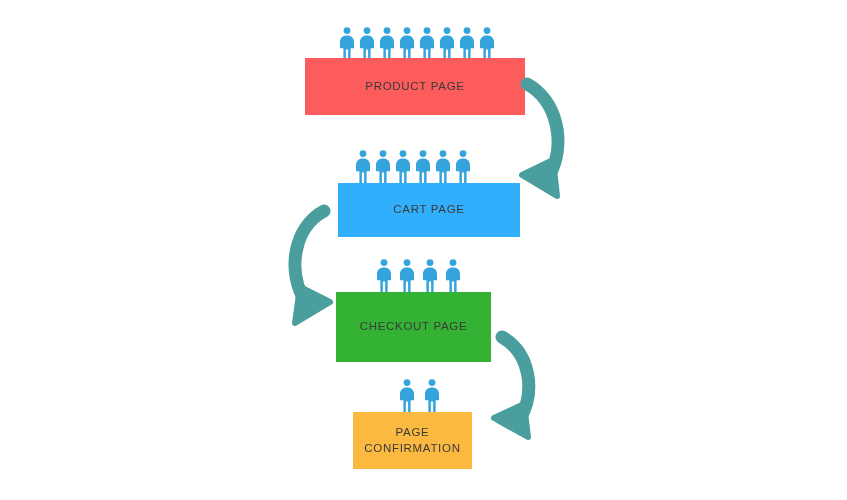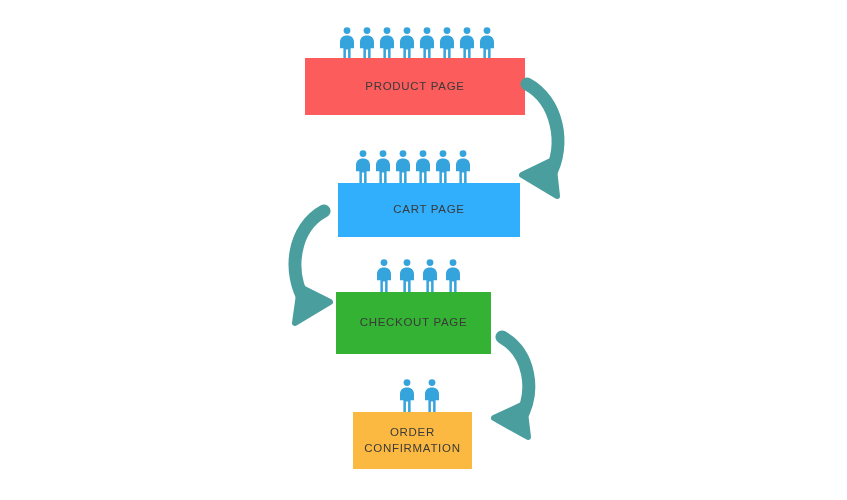--- a/index.html
+++ b/index.html
@@ -154,21 +154,21 @@
         <svg class="person" width="16" height="33" viewBox="0 0 16 33">
           <circle cx="8" cy="3.6" r="3.4" fill="#35A3DC"></circle>
           <path d="M8 8.6 C3.6 8.6 1 11.2 1 15.2 L1 21.2 L4.4 21.2 L4.4 33 L6.9 33 L6.9 22.6 L9.1 22.6 L9.1 33 L11.6 33 L11.6 21.2 L15 21.2 L15 15.2 C15 11.2 12.4 8.6 8 8.6 Z" fill="#35A3DC"></path>
         </svg>
         <svg class="person" width="16" height="33" viewBox="0 0 16 33">
           <circle cx="8" cy="3.6" r="3.4" fill="#35A3DC"></circle>
           <path d="M8 8.6 C3.6 8.6 1 11.2 1 15.2 L1 21.2 L4.4 21.2 L4.4 33 L6.9 33 L6.9 22.6 L9.1 22.6 L9.1 33 L11.6 33 L11.6 21.2 L15 21.2 L15 15.2 C15 11.2 12.4 8.6 8 8.6 Z" fill="#35A3DC"></path>
         </svg>
       </div>
 
-    <div class="bar" id="bar-checkout-page" style="left:336px; top:292px; width:155px; height:62px; background:#34B233;">
+    <div class="bar" id="bar-checkout-page" style="left:336px; top:292px; width:155px; height:70px; background:#34B233;">
       <span class="bar-label">CHECKOUT PAGE</span>
     </div>
   </div>
 
   <svg class="arrow" style="left:478px; top:327px;" width="90" height="115" viewBox="0 0 90 115">
     <path d="M 24 10
              C 52 26, 58 64, 42 92" fill="none" stroke="#4A9E9E" stroke-width="13" stroke-linecap="round"></path>
     <path d="M 50 110 L 16 91 L 46 77 Z" fill="#4A9E9E" stroke="#4A9E9E" stroke-width="6" stroke-linejoin="round"></path>
   </svg>
 
@@ -179,18 +179,18 @@
           <circle cx="8" cy="3.6" r="3.4" fill="#35A3DC"></circle>
           <path d="M8 8.6 C3.6 8.6 1 11.2 1 15.2 L1 21.2 L4.4 21.2 L4.4 33 L6.9 33 L6.9 22.6 L9.1 22.6 L9.1 33 L11.6 33 L11.6 21.2 L15 21.2 L15 15.2 C15 11.2 12.4 8.6 8 8.6 Z" fill="#35A3DC"></path>
         </svg>
         <svg class="person" width="16" height="33" viewBox="0 0 16 33">
           <circle cx="8" cy="3.6" r="3.4" fill="#35A3DC"></circle>
           <path d="M8 8.6 C3.6 8.6 1 11.2 1 15.2 L1 21.2 L4.4 21.2 L4.4 33 L6.9 33 L6.9 22.6 L9.1 22.6 L9.1 33 L11.6 33 L11.6 21.2 L15 21.2 L15 15.2 C15 11.2 12.4 8.6 8 8.6 Z" fill="#35A3DC"></path>
         </svg>
       </div>
 
     <div class="bar" id="bar-order-confirmation" style="left:353px; top:412px; width:119px; height:57px; background:#FCB941;">
-      <span class="bar-label">ORDER
+      <span class="bar-label">PAGE
 CONFIRMATION</span>
     </div>
   </div>
 
 </div>
 
 </body></html>

